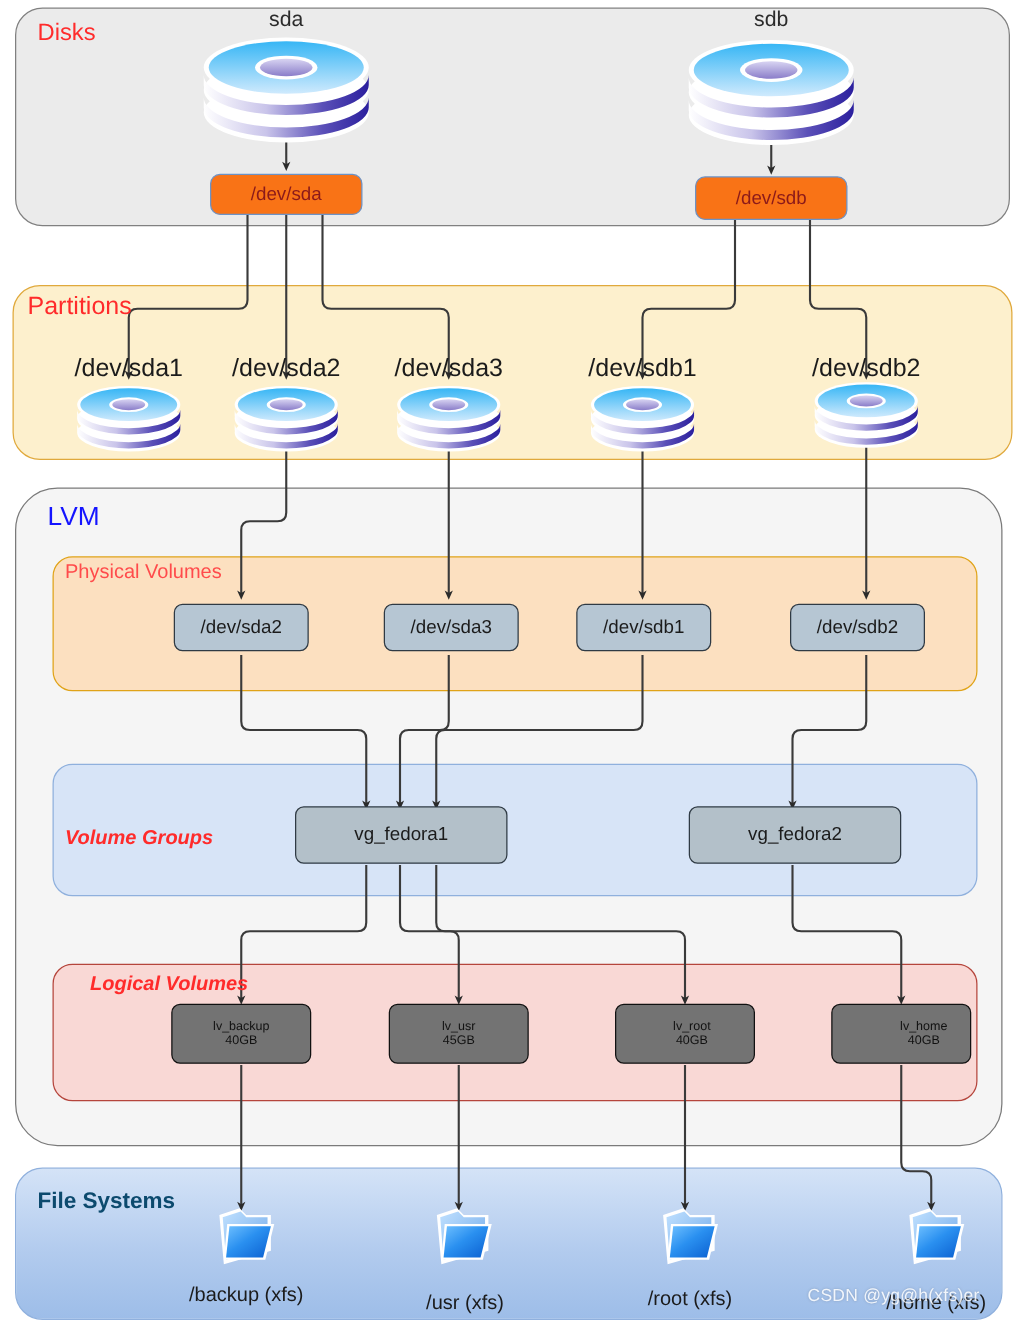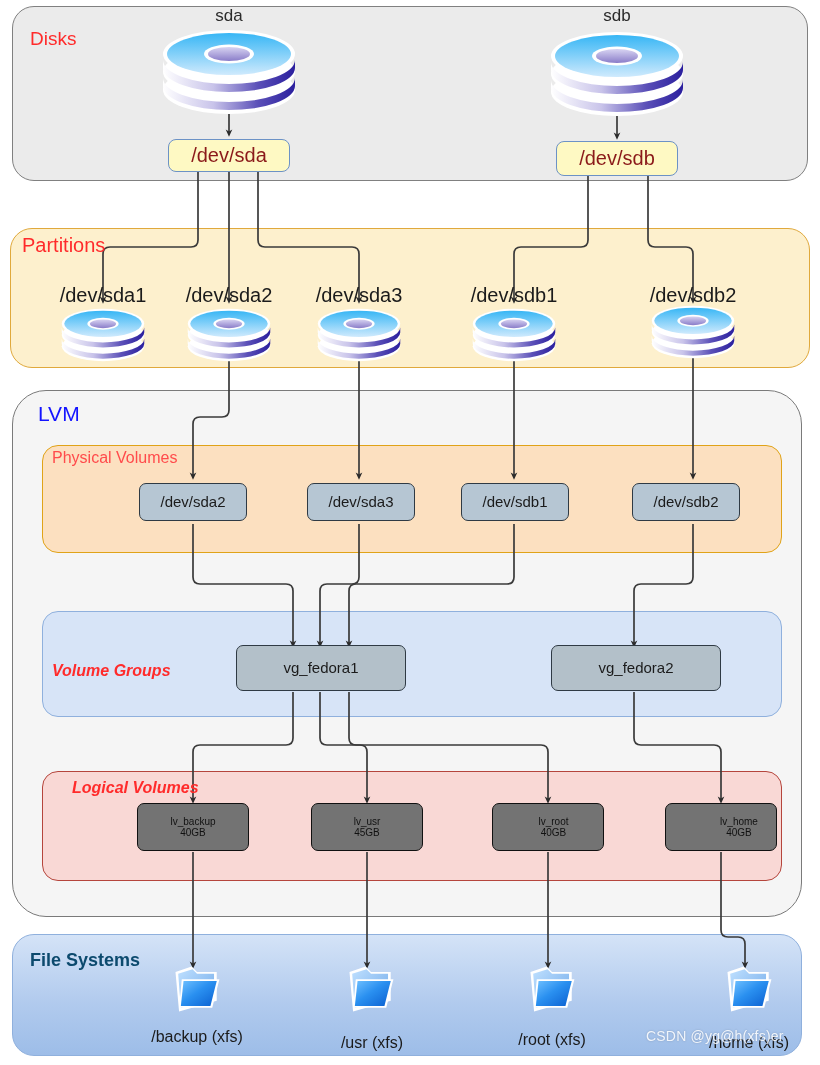--- a/index.html
+++ b/index.html
@@ -5,21 +5,21 @@
   html,body{margin:0;padding:0;background:#ffffff;}
   body{font-family:"Liberation Sans",sans-serif;}
   #stage{position:relative;width:820px;height:1065px;overflow:hidden;background:#fff;}
 
   
   .sec{position:absolute;box-sizing:border-box;}
   .sec-label{position:absolute;white-space:nowrap;}
 
   #disks-section{left:12px;top:6px;width:796px;height:175px;
     background:#ebebeb;border:1.6px solid #808080;border-radius:22px;}
-  #disks-label{left:30px;top:16px;font-size:19px;color:#ff2b2b;margin-top:12px;}
+  #disks-label{left:30px;top:16px;font-size:19px;color:#ff2b2b;}
 
   #partitions-section{left:10px;top:228px;width:800px;height:140px;
     background:#fdf0cd;border:1.6px solid #e0a93c;border-radius:22px;}
   #partitions-label{left:22px;top:234px;font-size:20px;color:#ff2b2b;}
 
   #lvm-section{left:12px;top:390px;width:790px;height:527px;
     background:#f5f5f5;border:1.6px solid #7a7a7a;border-radius:34px;}
   #lvm-label{left:38px;top:402px;font-size:21px;color:#1414ff;}
 
   #pv-section{left:42px;top:445px;width:740px;height:108px;
@@ -36,22 +36,22 @@
 
   #fs-section{left:12px;top:934px;width:790px;height:122px;
     background:linear-gradient(180deg,#d4e3f7 0%,#b2cbee 55%,#9dbde8 100%);
     border:1.3px solid #8fb0dd;border-radius:22px;}
   #fs-label{left:30px;top:950px;font-size:18px;color:#0c4a6e;font-weight:bold;}
 
   
   .node{position:absolute;box-sizing:border-box;display:flex;align-items:center;
         justify-content:center;text-align:center;line-height:1.15;}
 
-  .devbox{background:#fef9c3;border:1.3px solid #6c92c6;border-radius:8px;
-          color:#8b1a1a;font-size:20px;}
+  .devbox{background:#f97316;border:1.3px solid #6c92c6;border-radius:8px;
+          color:#8b1a1a;font-size:15px;}
   .pvbox{background:#b6c6d3;border:1.3px solid #2f3a44;border-radius:7px;
          color:#1b1b1b;font-size:15px;}
   .vgbox{background:#b3c0c9;border:1.3px solid #2f3a44;border-radius:7px;
          color:#1b1b1b;font-size:15px;}
   .lvbox{background:#737373;border:1.3px solid #111;border-radius:7px;
          color:#111;font-size:10px;flex-direction:column;text-align:right;}
 
   
   .cap{position:absolute;text-align:center;white-space:nowrap;color:#1b1b1b;
        font-size:20px;}

